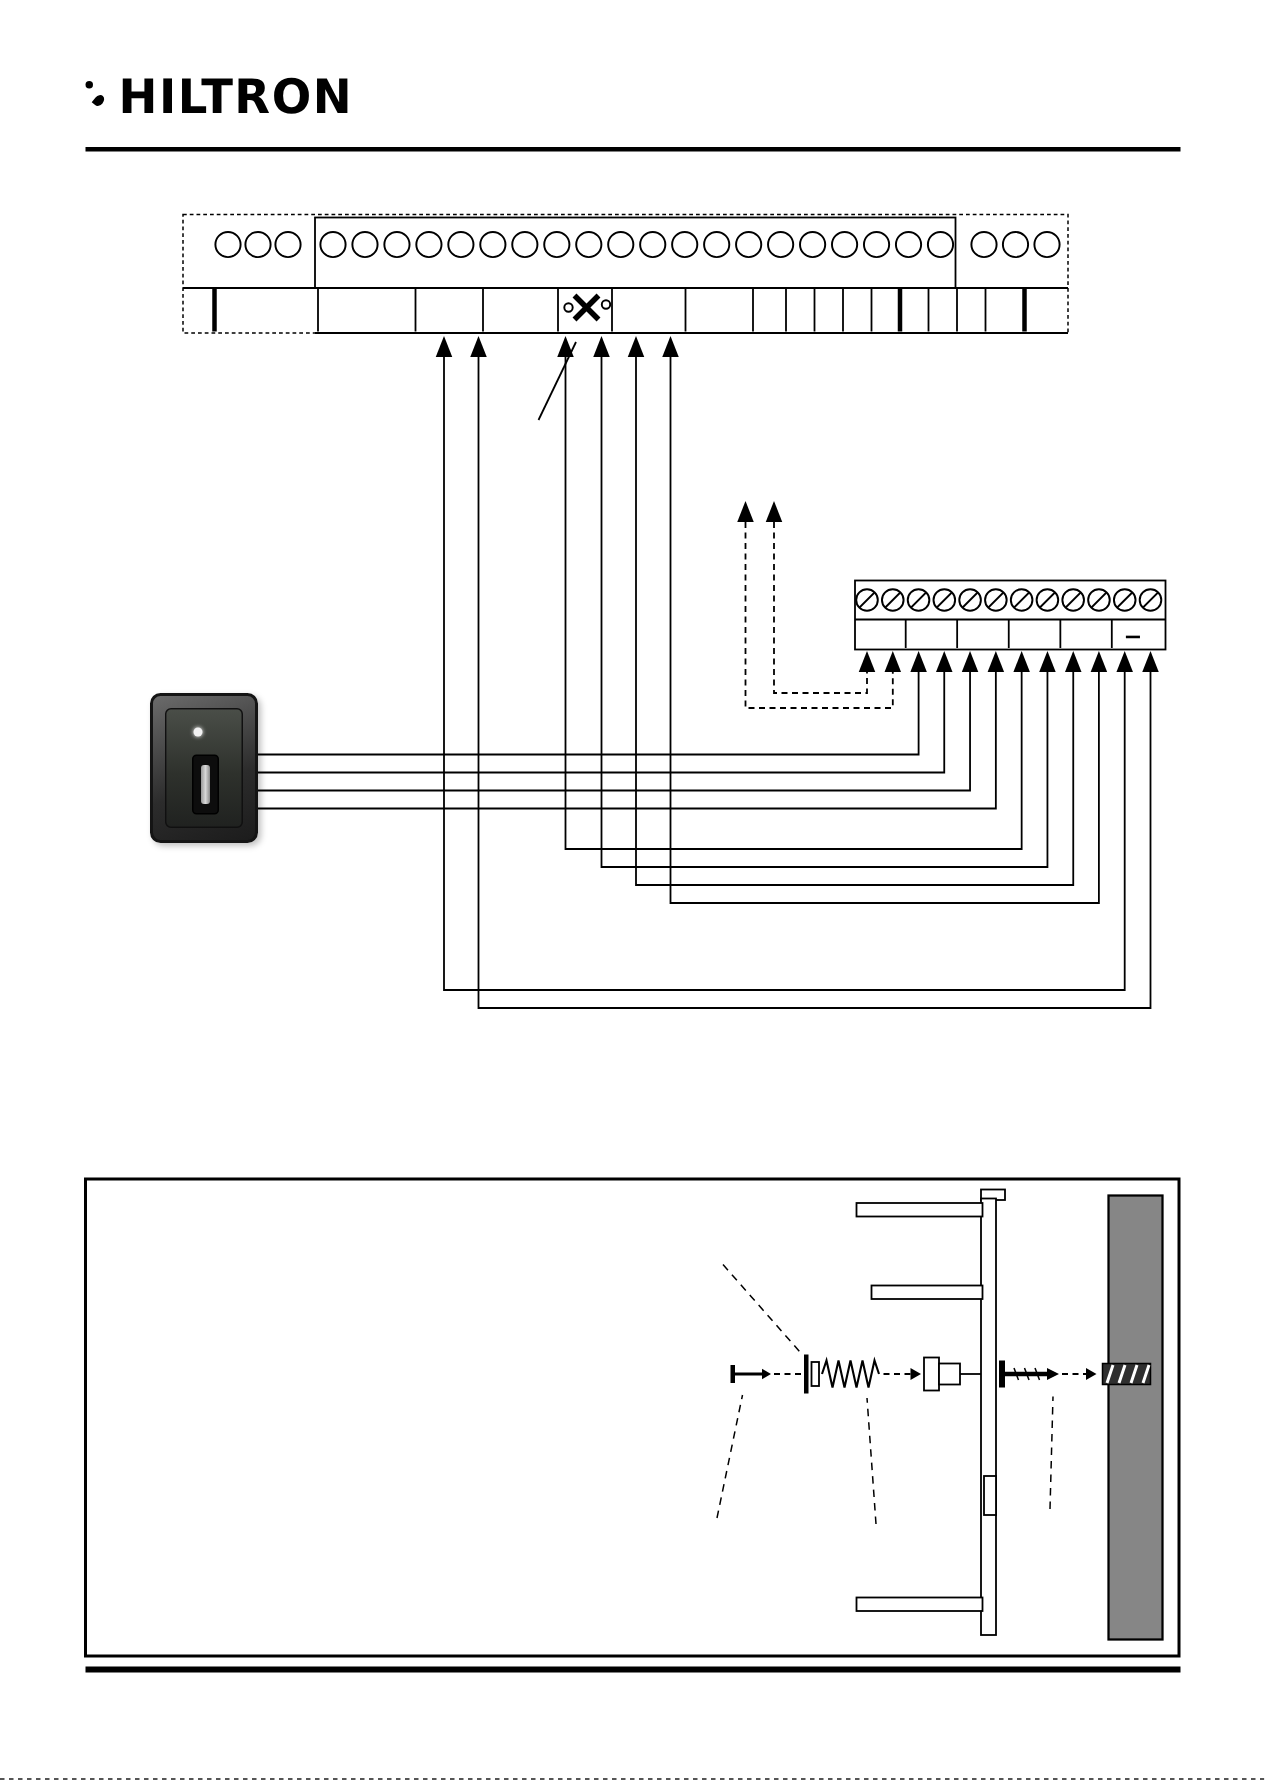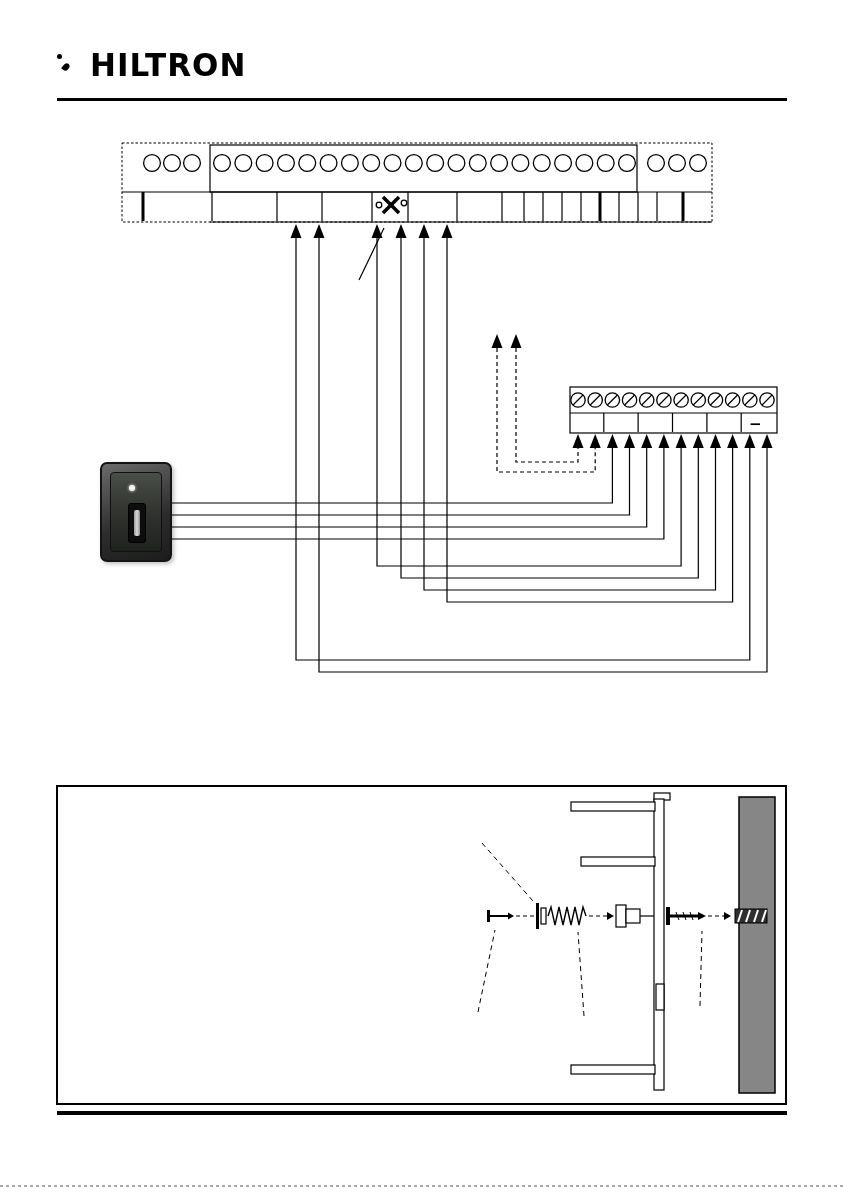--- a/index.html
+++ b/index.html
@@ -1,21 +1,21 @@
 <!DOCTYPE html>
 <html><head>
 <meta charset="utf-8">
 <style>
   html,body{margin:0;padding:0;background:#ffffff;}
   body{width:843px;height:1193px;position:relative;overflow:hidden;
        font-family:"Liberation Sans",sans-serif;color:#000;}
   .page{position:absolute;inset:0;}
 
   
-  .logo{position:absolute;left:57px;top:50px;display:flex;align-items:flex-end;gap:18px;}
+  .logo{position:absolute;left:57px;top:50px;display:flex;align-items:flex-end;gap:7px;}
   .logo-mark{position:relative;width:15px;height:30px;}
   .logo-mark .d1{position:absolute;left:0;top:3px;width:5px;height:5px;border-radius:50%;background:#000;}
   .logo-mark .d2{position:absolute;left:6px;top:12px;width:6px;height:8px;background:#000;
                  border-radius:50% 50% 50% 0;transform:rotate(40deg);}
   .logo-text{font-family:"DejaVu Sans",sans-serif;font-weight:bold;font-size:31px;
              letter-spacing:1px;line-height:1;transform:scaleY(1.02);}
   .rule{position:absolute;left:57px;top:98px;width:730px;height:3px;background:#000;}
 
   
   .keyswitch{position:absolute;left:100px;top:462px;width:72px;height:100px;

